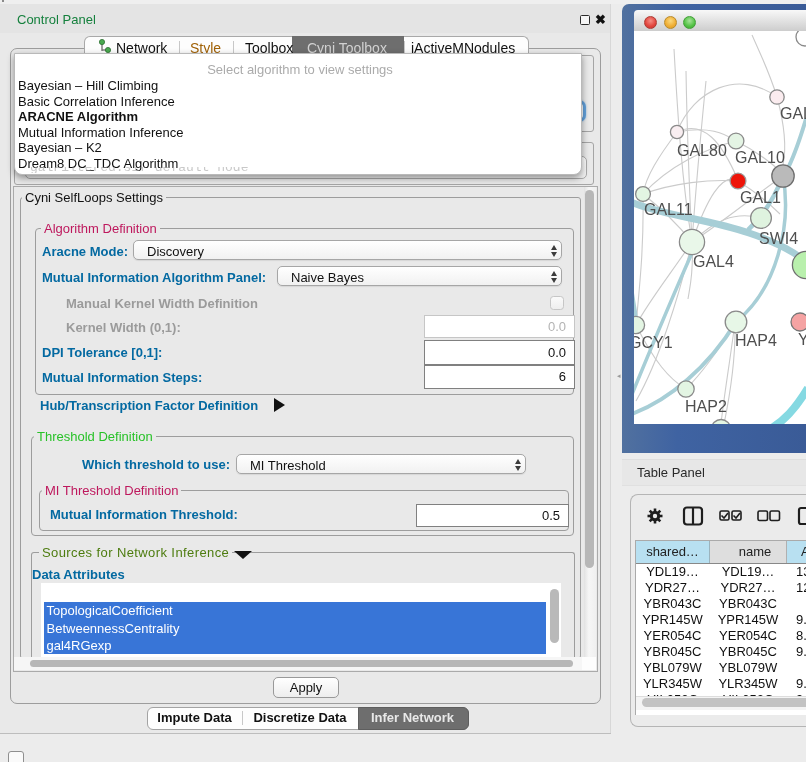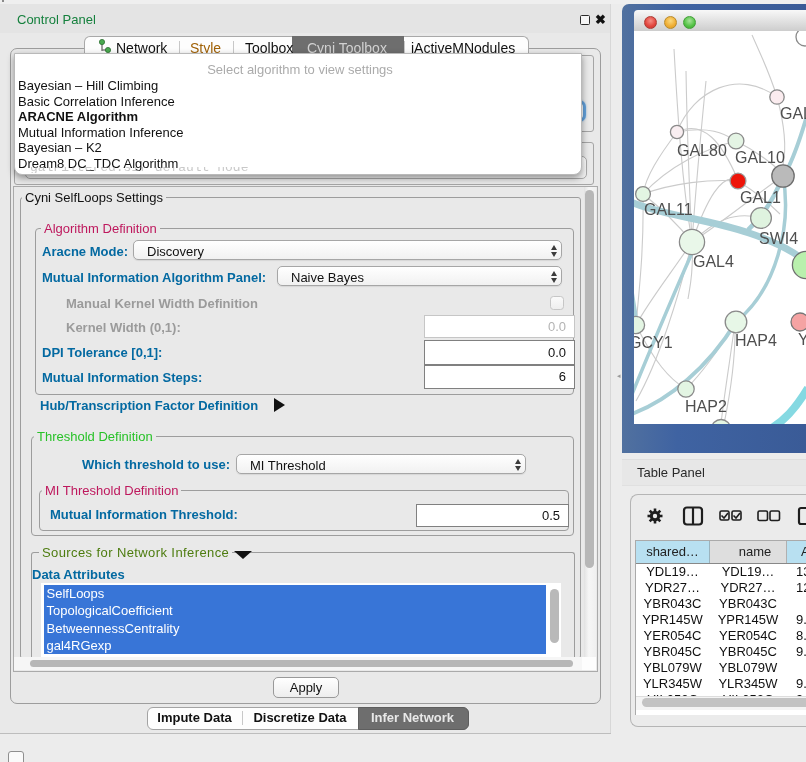--- a/index.html
+++ b/index.html
@@ -103,21 +103,20 @@
 <div class="abs grouptitle blue" style="left:42px;top:484px;">MI Threshold Definition</div>
 <div class="lbl" style="left:50px;top:507px;">Mutual Information Threshold:</div>
 <div class="tfield" style="left:416px;top:504px;width:143px;height:21px;border:1px solid #808080;line-height:21px;padding-right:8px;">0.5</div>
 
 <div class="gbox" style="left:31px;top:552px;width:542px;height:105px;border-bottom:none;border-radius:3px 3px 0 0;"></div>
 <div class="abs grouptitle" style="left:39px;top:546px;color:#4d7c0f;letter-spacing:0.4px;">Sources for Network Inference</div>
 <div class="arr" style="left:234px;top:551px;border-top:8.5px solid #111;border-left:9.5px solid transparent;border-right:9.5px solid transparent;"></div>
 <div class="lbl" style="left:32px;top:567px;">Data Attributes</div>
 
 <div class="abs" style="left:41px;top:583px;width:520px;height:74px;background:#fff;overflow:hidden;">
-  <div style="position:absolute;left:2.5px;top:1.8px;width:499px;height:17.4px;background:#3875d7;color:#fff;font-size:13px;line-height:17.4px;padding-left:3px;">SelfLoops</div>
   <div style="position:absolute;left:2.5px;top:36.6px;width:499px;height:17.4px;background:#3875d7;color:#fff;font-size:13px;line-height:17.4px;padding-left:3px;">BetweennessCentrality</div>
   <div style="position:absolute;left:2.5px;top:19.2px;width:499px;height:17.4px;background:#3875d7;color:#fff;font-size:13px;line-height:17.4px;padding-left:3px;">TopologicalCoefficient</div>
   <div style="position:absolute;left:2.5px;top:54px;width:499px;height:17.4px;background:#3875d7;color:#fff;font-size:13px;line-height:17.4px;padding-left:3px;">gal4RGexp</div>
   <div style="position:absolute;left:509px;top:6px;width:8.5px;height:54px;background:#b9b9b9;border-radius:5px;"></div>
 </div>
 
 <div class="abs" style="left:13px;top:186px;width:583px;height:484px;border:1px solid #aaaaaa;background:transparent;"></div>
 
 <div class="abs" style="left:14px;top:657px;width:568px;height:13px;background:#f6f6f6;"></div>
 <div class="abs" style="left:30px;top:659.5px;width:543px;height:7.5px;background:#b7b7b7;border-radius:4px;"></div>

